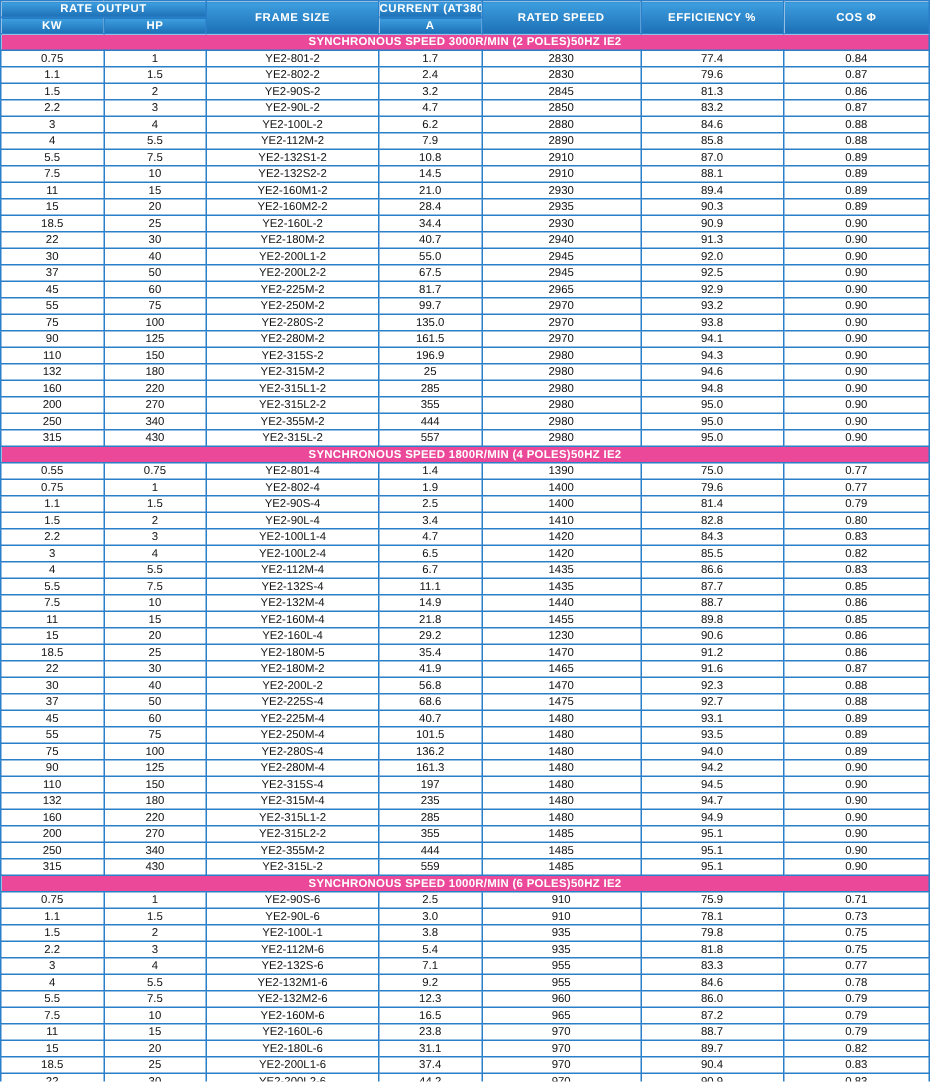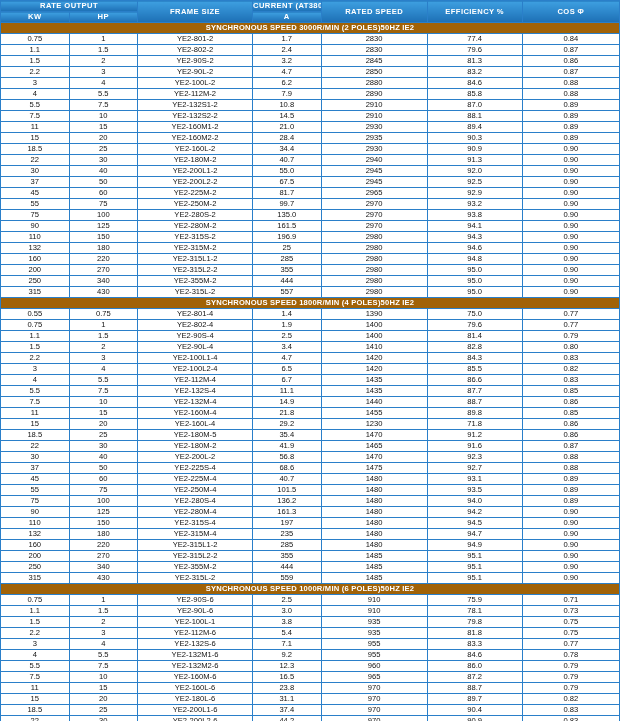--- a/index.html
+++ b/index.html
@@ -39,21 +39,21 @@
   .hdr-sub td{
     background:linear-gradient(to bottom,#3d9fe0 0%,#1d6fb5 100%);
     color:#ffffff;
     font-weight:bold;
     font-size:8px;
     letter-spacing:.4px;
     height:12px;
     border:1px solid #1d6fb5;
   }
   .section td{
-    background:#a16207;
+    background:#ec4899;
     color:#ffffff;
     font-weight:bold;
     font-size:8px;
     height:11px;
     letter-spacing:.2px;
     border:1px solid #1d6fb5;
   }
   td.frame{font-size:7.6px;}
   .cw1{width:62px}
   .cw2{width:62px}
@@ -405,21 +405,21 @@
         <td>1455</td>
         <td>89.8</td>
         <td>0.85</td>
       </tr>
       <tr>
         <td>15</td>
         <td>20</td>
         <td class="frame">YE2-160L-4</td>
         <td>29.2</td>
         <td>1230</td>
-        <td>71.8</td>
+        <td>90.6</td>
         <td>0.86</td>
       </tr>
       <tr>
         <td>18.5</td>
         <td>25</td>
         <td class="frame">YE2-180M-5</td>
         <td>35.4</td>
         <td>1470</td>
         <td>91.2</td>
         <td>0.86</td>

